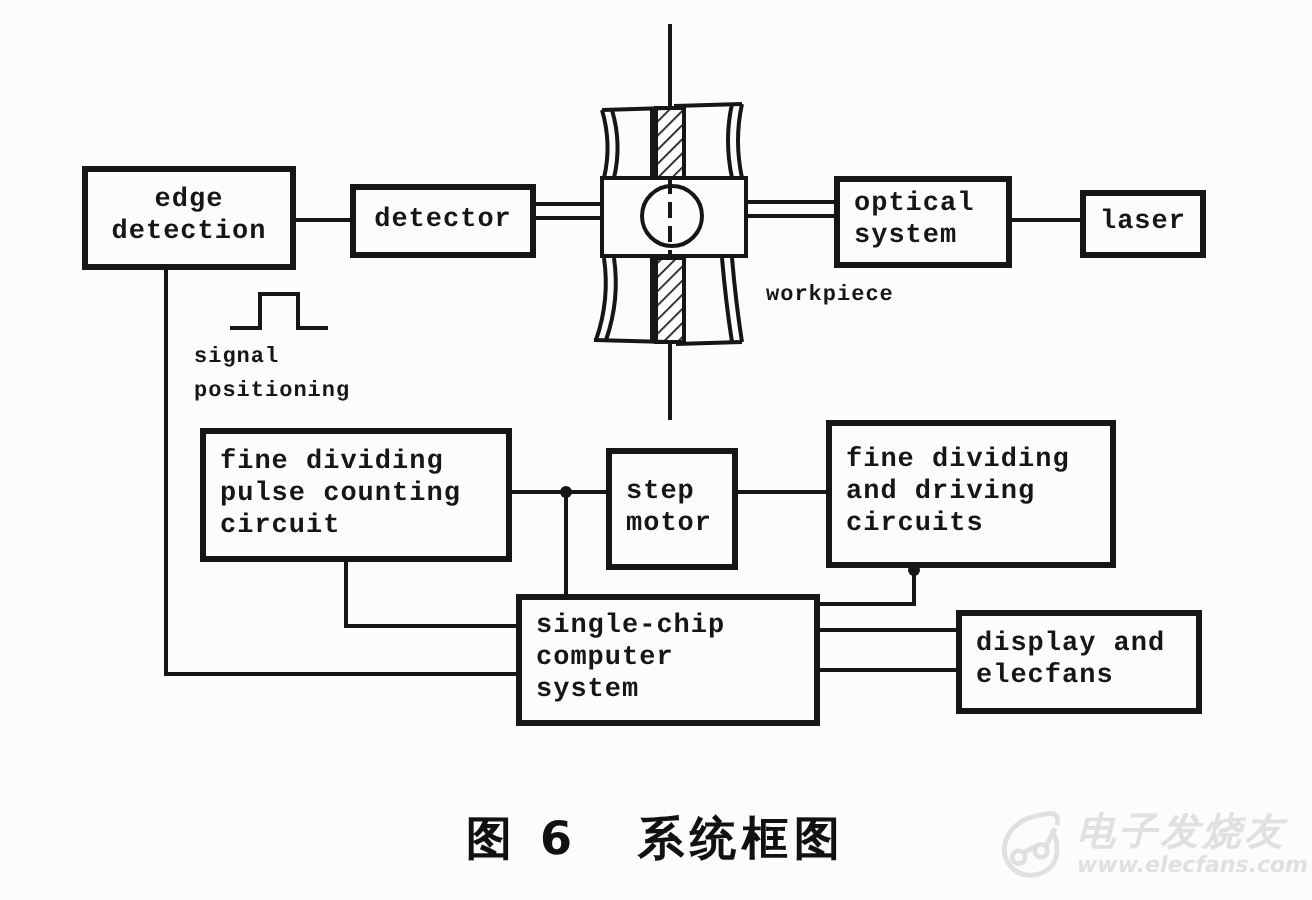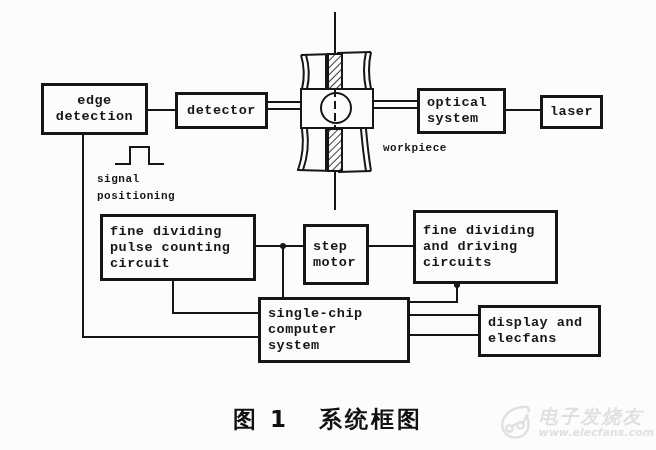--- a/index.html
+++ b/index.html
@@ -140,21 +140,21 @@
   </div>
 
   <div class="freelabel" style="left:383px;top:140px">workpiece</div>
 
   <div class="freelabel" style="left:97px;top:171px">
     <div>signal</div>
     <div>positioning</div>
   </div>
 
   <div class="caption">
-    <span>图 1</span>
+    <span>图 6</span>
     <span>系统框图</span>
   </div>
 
   <div class="watermark">
     <svg width="42" height="48" viewBox="0 0 42 48">
       <g stroke="#e0e0e0" stroke-width="3" fill="none">
         <path d="M37,11 Q39,2 30,4 Q12,6 6,18 Q1,28 8,37 Q16,45 27,41 Q37,37 37,26 Q37,18 33,14"></path>
         <circle cx="13" cy="31" r="4"></circle>
         <circle cx="27" cy="27" r="4"></circle>
         <path d="M16,28 L24,24 M30,24 L36,13"></path>

